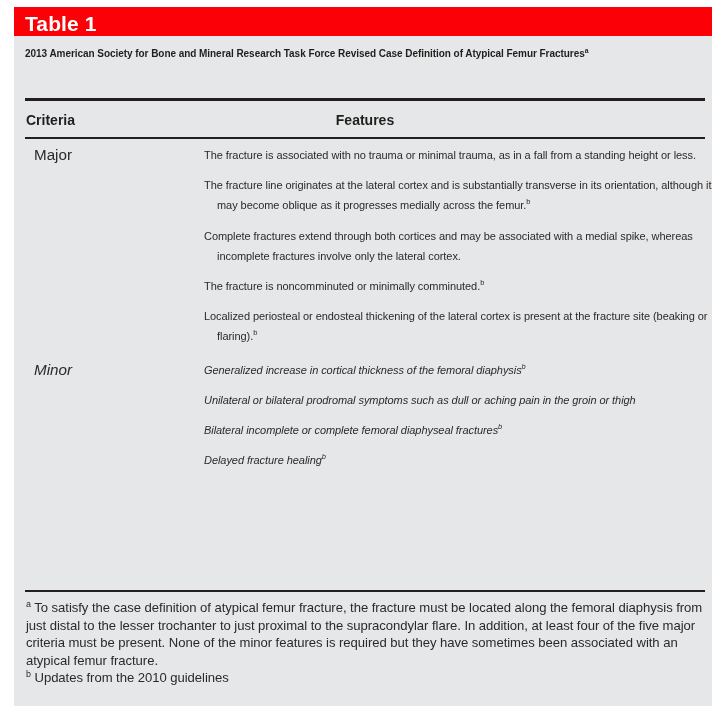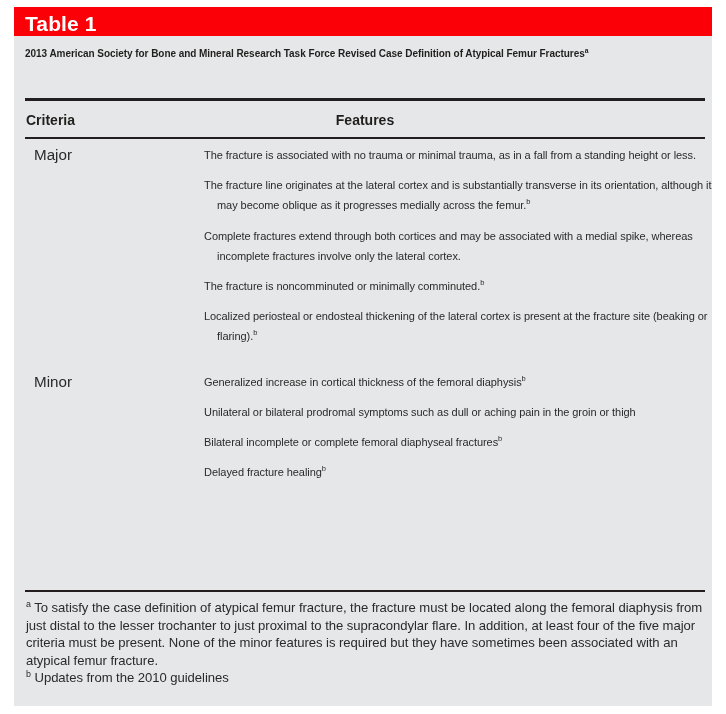--- a/index.html
+++ b/index.html
@@ -104,21 +104,21 @@
   .feature-item {
     font-size: 11px;
     color: #2a2a2a;
     line-height: 20.2px;
     text-indent: -13px;
     padding-left: 13px;
     margin-bottom: 10px;
     letter-spacing: -0.06px;
   }
   .feature-item:last-child { margin-bottom: 0; }
-  .group-minor { margin-top: 25px; }
+  .group-minor { margin-top: 13px; font-style: italic; }
 
   sup {
     font-size: 0.68em;
     vertical-align: super;
     line-height: 0;
   }
 
   
   .footnotes {
     position: absolute;

